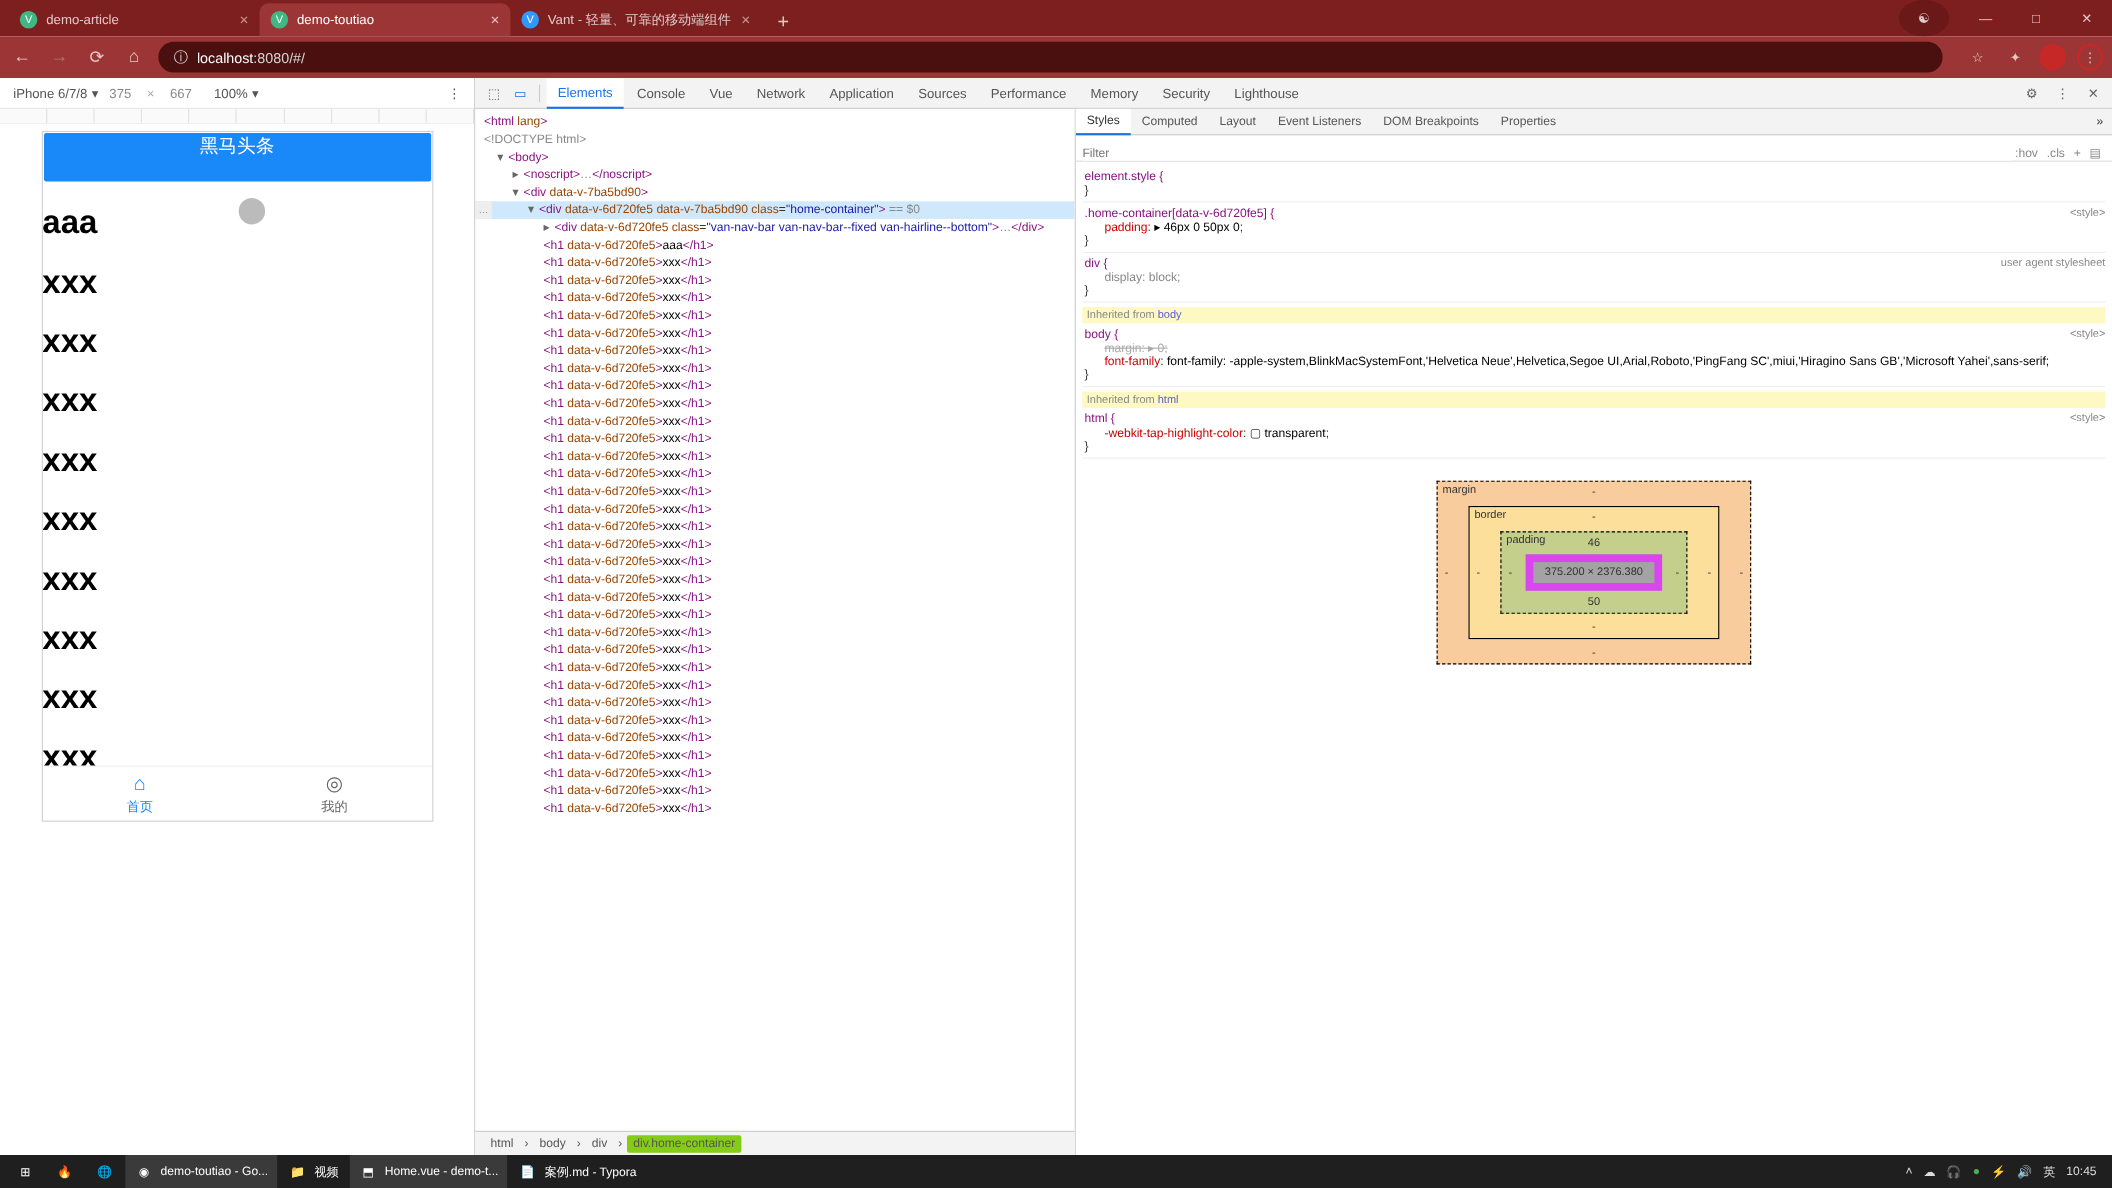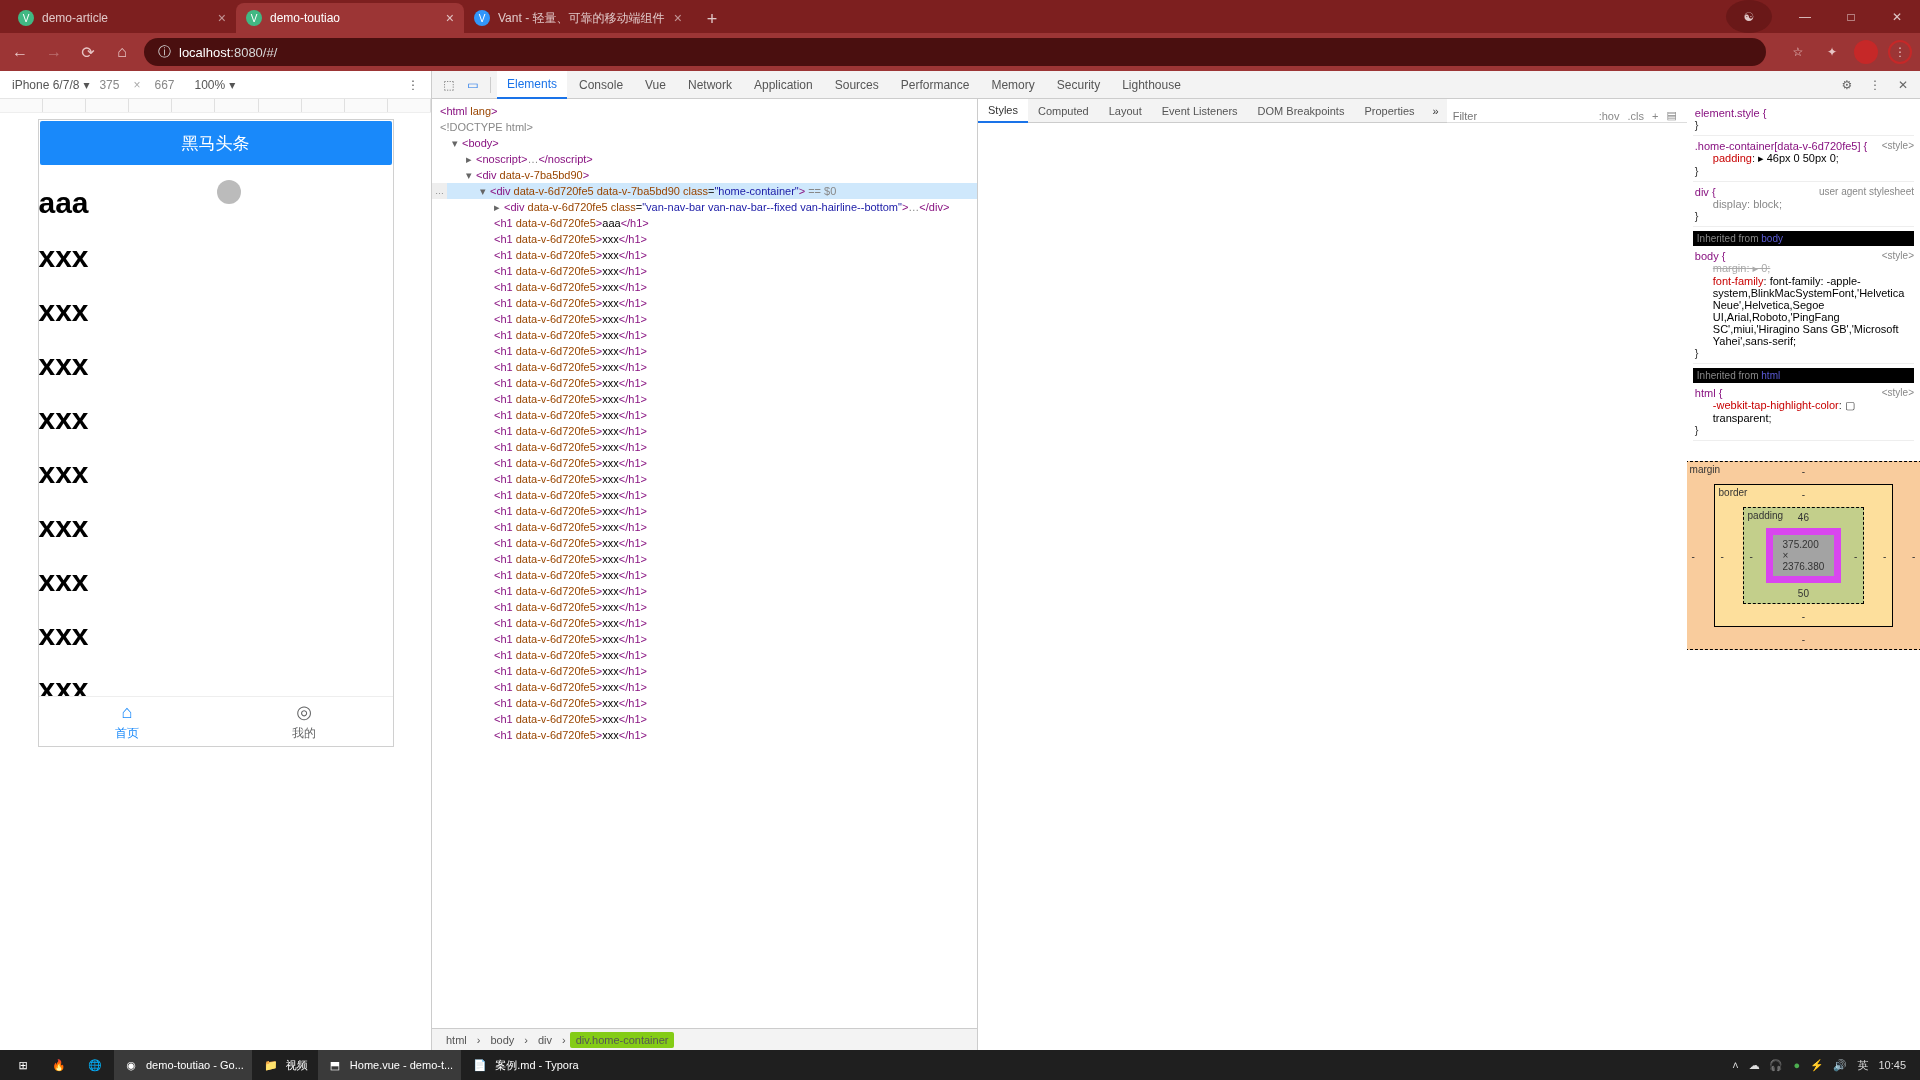--- a/index.html
+++ b/index.html
@@ -35,21 +35,21 @@
 .device-panel{width:432px;display:flex;flex-direction:column;border-right:1px solid #ccc;background:#fff}
 .device-toolbar{height:28px;display:flex;align-items:center;padding:0 12px;gap:10px;color:#555;font-size:12px;border-bottom:1px solid #e5e5e5}
 .device-toolbar .sel{display:flex;align-items:center;gap:4px}
 .device-toolbar .dim{color:#888}
 .device-toolbar .x{color:#aaa;margin:0 4px}
 .device-toolbar .more{margin-left:auto}
 .ruler{height:14px;background:#fafafa;border-bottom:1px solid #eee;display:flex}
 .ruler span{flex:1;border-right:1px solid #e0e0e0}
 .device-stage{flex:1;display:flex;justify-content:center;background:#fff;padding-top:6px}
 .device-frame{width:356px;height:628px;border:1px solid #d0d0d0;background:#fff;display:flex;flex-direction:column;overflow:hidden}
-.app-header{height:44px;background:#1989fa;color:#fff;display:flex;align-items:center;justify-content:center;font-size:17px;border-radius:2px;margin:1px}
+.app-header{height:44px;background:#1989fa;color:#fff;display:flex;justify-content:center;font-size:17px;border-radius:2px;margin:1px}
 .app-body{flex:1;overflow:hidden;padding:0;position:relative}
 .touch-dot{position:absolute;left:178px;top:14px;width:24px;height:24px;border-radius:50%;background:rgba(120,120,120,.5)}
 .app-body h1{font-size:30px;font-weight:700;margin:20px 0 0 0;color:#000}
 .app-body h1:first-child{margin-top:28px}
 .app-tabbar{height:50px;border-top:1px solid #eee;display:flex}
 .tabbar-item{flex:1;display:flex;flex-direction:column;align-items:center;justify-content:center;gap:2px;font-size:12px;color:#646566}
 .tabbar-item.active{color:#1989fa}
 .tabbar-item .ico{font-size:18px}
 
 
@@ -78,37 +78,37 @@
 .av{color:#1a1aa6}
 .tx{color:#000}
 .cm{color:#888}
 .arr{color:#666;display:inline-block;width:10px}
 
 .crumbs{height:22px;border-top:1px solid #ccc;background:#f3f3f3;display:flex;align-items:center;padding:0 8px;font-size:11px;color:#555;gap:4px}
 .crumbs span{padding:2px 6px}
 .crumbs .active{background:#84cc16;border-radius:2px}
 
 
-.styles-panel{flex:1;display:flex;flex-direction:row;min-width:0}
+.styles-panel{flex:1;display:flex;flex-direction:column;min-width:0}
 .sub-tabs{height:24px;display:flex;align-items:center;border-bottom:1px solid #ccc;background:#f3f3f3;font-size:11px}
 .sub-tab{padding:0 10px;height:24px;display:flex;align-items:center;color:#555}
 .sub-tab.active{color:#333;border-bottom:2px solid #1a73e8;background:#fff;height:24px}
 .sub-tabs .more{margin-left:auto;padding:0 8px}
 .filter-row{height:24px;display:flex;align-items:flex-end;border-bottom:1px solid #ddd;padding:0 6px;font-size:11px}
 .filter-row input{border:none;outline:none;flex:1;font-size:11px;color:#888}
 .filter-row .hov{color:#888;margin:0 4px}
 .styles-body{flex:1;overflow-y:auto;font-family:Menlo,Consolas,monospace;font-size:11px;padding:4px 6px}
 .rule{border-bottom:1px solid #eee;padding:4px 2px;position:relative}
 .rule .src{position:absolute;right:0;top:4px;color:#888;font-size:10px}
 .rule .sel{color:#881280}
 .rule .prop{padding-left:18px}
 .rule .pn{color:#c80000}
 .rule .pv{color:#000}
 .rule .strike{text-decoration:line-through;color:#aaa}
-.inherit{background:#000000;padding:2px 4px;color:#888;font-size:10px;margin-top:4px}
+.inherit{background:#fef9c3;padding:2px 4px;color:#888;font-size:10px;margin-top:4px}
 .inherit .lk{color:#5b5bd6}
 .ua{color:#888;}
 
 
 .boxmodel{padding:20px 0;display:flex;justify-content:center}
 .bm-margin{border:1px dashed #000;background:#f9cc9d;padding:22px 28px;position:relative;font-size:10px}
 .bm-border{border:1px solid #000;background:#fddf9c;padding:22px 28px;position:relative}
 .bm-padding{border:1px dashed #000;background:#c3cf8b;padding:20px 22px;position:relative}
 .bm-content{border:7px solid #d946ef;background:#a3a3a3;padding:4px 10px;font-size:10px}
 .bm-label{position:absolute;left:4px;top:2px;font-size:10px}

